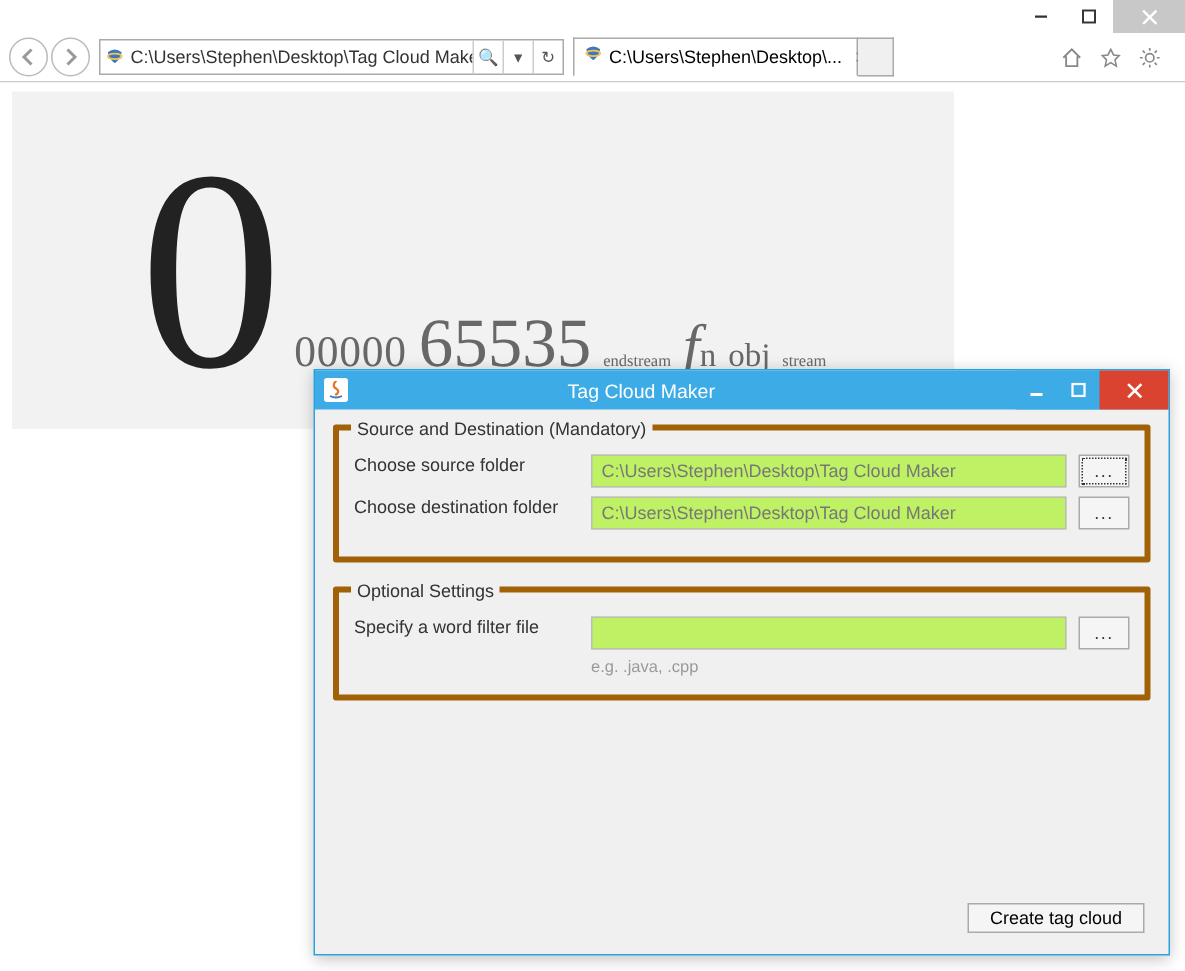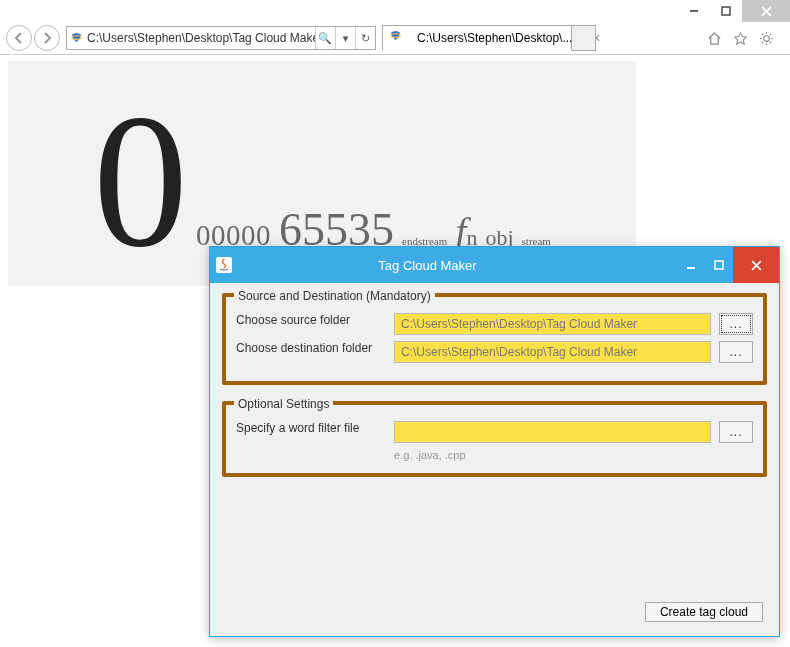--- a/index.html
+++ b/index.html
@@ -57,21 +57,21 @@
 .addr-icon { width: 18px; display:flex; align-items:center; justify-content:center; color:#2a6ac2; font-size:12px;}
 .addr-text { flex:1; padding:0 2px; font-size:12px; color:#333; white-space:nowrap; overflow:hidden; }
 .addr-btn { width:20px; height:100%; border-left:1px solid #ccc; display:flex; align-items:center; justify-content:center; color:#555; font-size:11px;}
 .tabs { display:flex; align-items:stretch; height:26px; margin-left:4px; }
 .tab {
   border: 1px solid #aaa;
   border-bottom: 1px solid #fff;
   background: #fff;
   display: flex; align-items: center;
   padding: 0 6px;
-  gap: 15px;
+  gap: 4px;
   max-width: 190px;
   font-size: 12px;
 }
 .tab .close-x { color:#888; margin-left:4px; font-size:11px; }
 .tab-new {
   width: 24px;
   border: 1px solid #aaa;
   border-left: none;
   background: #f0f0f0;
 }
@@ -111,21 +111,21 @@
 .java-win {
   position: absolute;
   left: 209px; top: 246px;
   width: 571px; height: 391px;
   background: #f0f0f0;
   border: 1px solid #2aa1e0;
   box-shadow: 0 2px 10px rgba(0,0,0,0.25);
   display: flex; flex-direction: column;
 }
 .java-title {
-  height: 36px;
+  height: 26px;
   background: #3dace6;
   color: #fff;
   display: flex; align-items: center;
   font-size: 13px;
   padding-left: 6px;
 }
 .java-title .jicon {
   width: 16px; height: 16px;
   background: #fff;
   border-radius: 2px;
@@ -141,21 +141,21 @@
 
 .java-body { flex:1; padding: 10px 12px; color:#333; font-size:12px; display:flex; flex-direction:column; }
 .group { border:4px solid #a16207; padding: 10px 10px 12px; margin-bottom: 16px; position:relative; border-radius:2px;}
 .group-title { position:absolute; top:-8px; left:8px; background:#f0f0f0; padding:0 4px; font-size:12px; color:#333;}
 .row { display:flex; align-items:flex-start; margin: 6px 0; gap: 8px; }
 .row .lbl { width: 150px; color:#333; }
 .row .fld {
   flex:1;
   height: 22px;
   border: 1px solid #bcbcbc;
-  background: #fde047;
+  background: #bef264;
   color: #777;
   padding: 0 6px;
   font-size: 12px;
   line-height: 20px;
   font-family: inherit;
 }
 .row .fld.editable { background:#fff; color:#333; }
 .row .browse {
   width: 34px; height: 22px;
   border: 1px solid #aaa;

